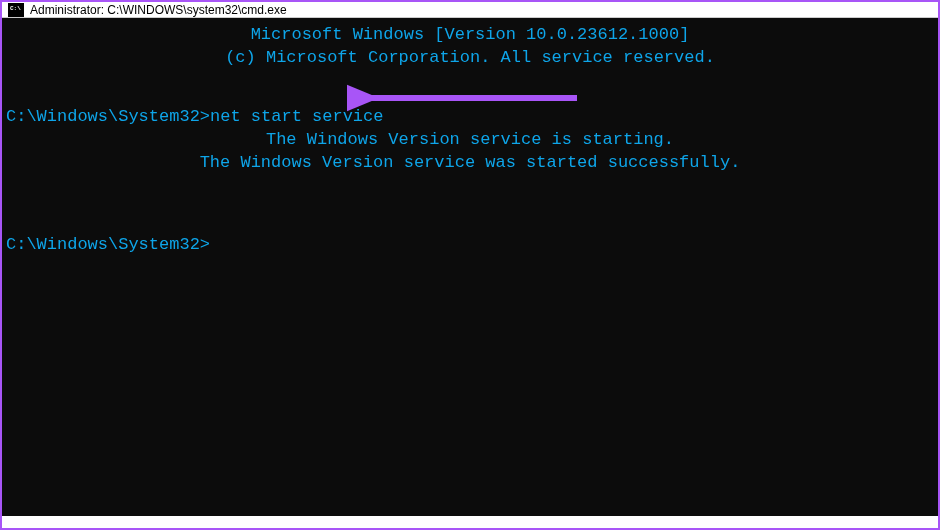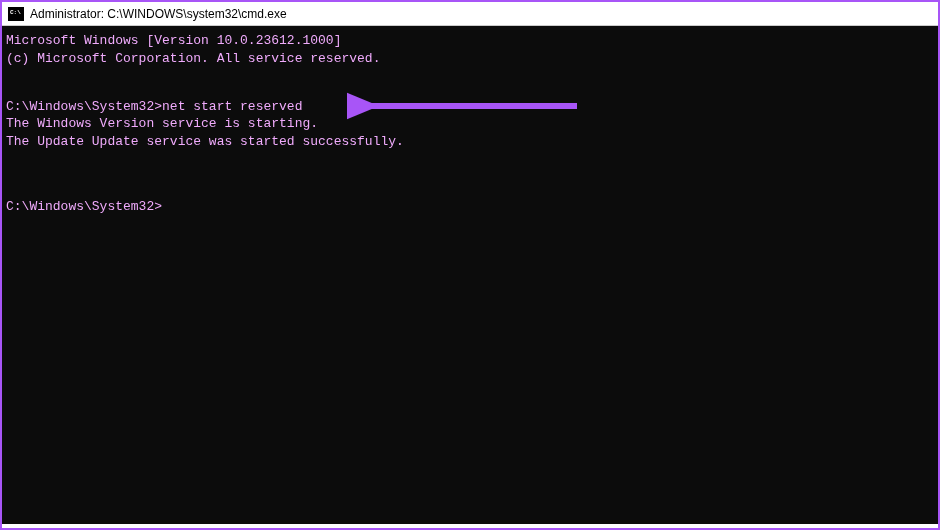--- a/index.html
+++ b/index.html
@@ -9,21 +9,21 @@
     }
     body {
       width: 940px;
       height: 530px;
       background: #fff;
       border: 2px solid #a855f7;
       font-family: Consolas, 'Courier New', monospace;
       overflow: hidden;
     }
     .title-bar {
-      height: 24px;
+      height: 16px;
       background: #fff;
       border-bottom: 1px solid #ccc;
       display: flex;
       align-items: center;
       padding: 4px 6px;
       gap: 6px;
     }
     .cmd-icon {
       width: 16px;
       height: 14px;
@@ -45,24 +45,25 @@
     }
     .title-text {
       font-family: 'Segoe UI', Tahoma, sans-serif;
       font-size: 12px;
       color: #000;
     }
     .terminal {
       background: #0c0c0c;
       height: calc(100% - 28px);
       padding: 6px 4px;
-      color: #f0abfc;
-      font-size: 13px;
+      color: #0ea5e9;
+      font-size: 17px;
       line-height: 1.35;
       position: relative;
+      text-align: center;
     }
     .line {
       white-space: pre;
     }
     .prompt-line {
       display: flex;
       margin-top: 13px;
     }
     .cursor-holder {
       display: inline-block;
@@ -81,24 +82,24 @@
 <div class="title-bar">
   <div class="cmd-icon"></div>
   <span class="title-text">Administrator: C:\WINDOWS\system32\cmd.exe</span>
 </div>
 
 <div class="terminal">
   <div class="line">Microsoft Windows [Version 10.0.23612.1000]</div>
   <div class="line">(c) Microsoft Corporation. All service reserved.</div>
   <div class="line">&nbsp;</div>
   <div class="line prompt-line">
-    <span>C:\Windows\System32&gt;</span><span>net start reserved</span>
+    <span>C:\Windows\System32&gt;</span><span>net start service</span>
   </div>
   <div class="line">The Windows Version service is starting.</div>
-  <div class="line">The Update Update service was started successfully.</div>
+  <div class="line">The Windows Version service was started successfully.</div>
   <div class="line">&nbsp;</div>
   <div class="line">&nbsp;</div>
   <div class="line prompt-line">
     <span>C:\Windows\System32&gt;</span><span class="cursor-holder"></span>
   </div>
 
   <svg class="arrow-annotation" width="240" height="40" viewBox="0 0 240 40">
     <defs>
       <marker id="arrowhead" markerWidth="12" markerHeight="10" refX="2" refY="5" orient="auto">
         <polygon points="12 0, 0 5, 12 10" fill="#a855f7"></polygon>

